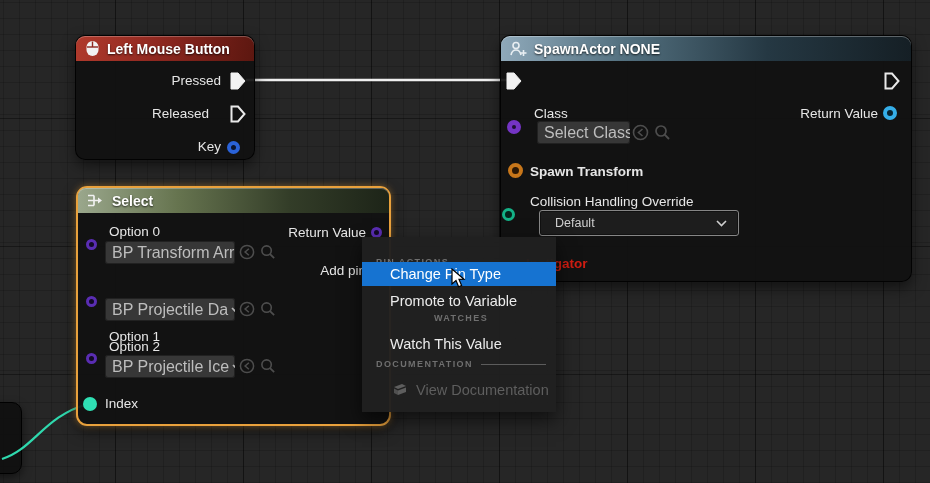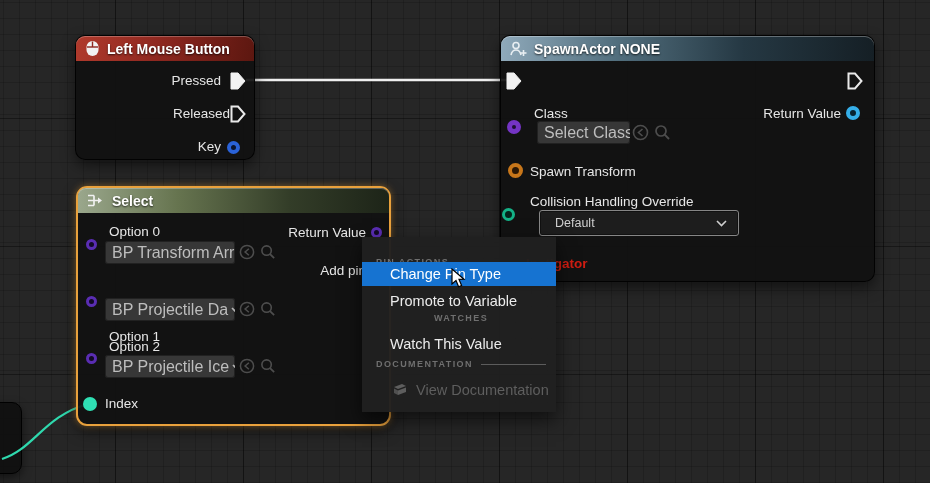--- a/index.html
+++ b/index.html
@@ -91,31 +91,31 @@
         </svg>
       </span>
       <span class="node-title">Left Mouse Button</span>
     </div>
     <div class="lbl lbl-r" style="right:33px;top:37px;">Pressed</div>
     <span class="execpin" style="right:8px;top:36px;">
       <svg width="16" height="18" viewBox="0 0 16 18">
         <path d="M1 1 h7 l7 8 -7 8 h-7 z" fill="#f2f2f2" stroke="#f2f2f2" stroke-width="1"></path>
       </svg>
     </span>
-    <div class="lbl lbl-r" style="right:24px;top:70px;margin-left:16px;">Released</div>
+    <div class="lbl lbl-r" style="right:45px;top:70px;margin-left:16px;">Released</div>
     <span class="execpin" style="right:8px;top:69px;">
       <svg width="16" height="18" viewBox="0 0 16 18">
         <path d="M1.5 1.5 h6.5 l6.5 7.5 -6.5 7.5 h-6.5 z" fill="none" stroke="#e9e9e9" stroke-width="2"></path>
       </svg>
     </span>
     <div class="lbl lbl-r" style="right:33px;top:103px;">Key</div>
     <span class="ring" style="right:14px;top:105px;width:13px;height:13px;border:4px solid #2a62d8;background:#0a1430;"></span>
   </div>
 
-  <div class="node z3" style="left:500px;top:35px;width:375px;height:247px;padding-left:35px;">
+  <div class="node z3" style="left:500px;top:35px;width:412px;height:247px;padding-left:35px;">
     <div class="node-header hdr-spawn">
       <span style="display:flex;">
         <svg width="17" height="16" viewBox="0 0 17 16">
           <circle cx="6" cy="4.5" r="3" fill="none" stroke="#e8eef2" stroke-width="1.6"></circle>
           <path d="M1 14 q1 -5 5 -5 q4 0 5 5" fill="none" stroke="#e8eef2" stroke-width="1.6"></path>
           <line x1="13.5" y1="9" x2="13.5" y2="15" stroke="#e8eef2" stroke-width="1.6"></line>
           <line x1="10.5" y1="12" x2="16.5" y2="12" stroke="#e8eef2" stroke-width="1.6"></line>
         </svg>
       </span>
       <span class="node-title">SpawnActor NONE</span>
@@ -151,21 +151,21 @@
       <svg width="17" height="17" viewBox="0 0 17 17">
         <circle cx="7" cy="7" r="5" fill="none" stroke="#585858" stroke-width="1.7"></circle>
         <line x1="10.7" y1="10.7" x2="15" y2="15" stroke="#585858" stroke-width="1.9"></line>
       </svg>
     </span>
 
     <div class="lbl lbl-r" style="right:33px;top:70px;">Return Value</div>
     <span class="ring" style="right:14px;top:70px;width:14px;height:14px;border:4px solid #35aee8;background:#072331;"></span>
 
     <span class="ring" style="left:7px;top:127px;width:15px;height:15px;border:4px solid #c7761a;background:#2b1704;"></span>
-    <div class="lbl" style="left:29px;top:128px;">Spawn Transform</div>
+    <div class="lbl" style="left:29px;top:128px;font-weight:bold;">Spawn Transform</div>
 
     <div class="lbl" style="left:29px;top:158px;">Collision Handling Override</div>
     <span class="ring" style="left:1px;top:172px;width:13px;height:13px;border:3.5px solid #14b287;background:#03241b;"></span>
     <div class="combo combo-outlined" style="left:38px;top:174px;width:200px;height:26px;padding:0 11px 0 15px;">
       <span>Default</span>
       <span style="display:flex;">
         <svg width="11" height="7" viewBox="0 0 11 7">
             <path d="M1 1 L5.5 5.5 L10 1" fill="none" stroke="#cfcfcf" stroke-width="1.6"></path>
           </svg>
       </span>

